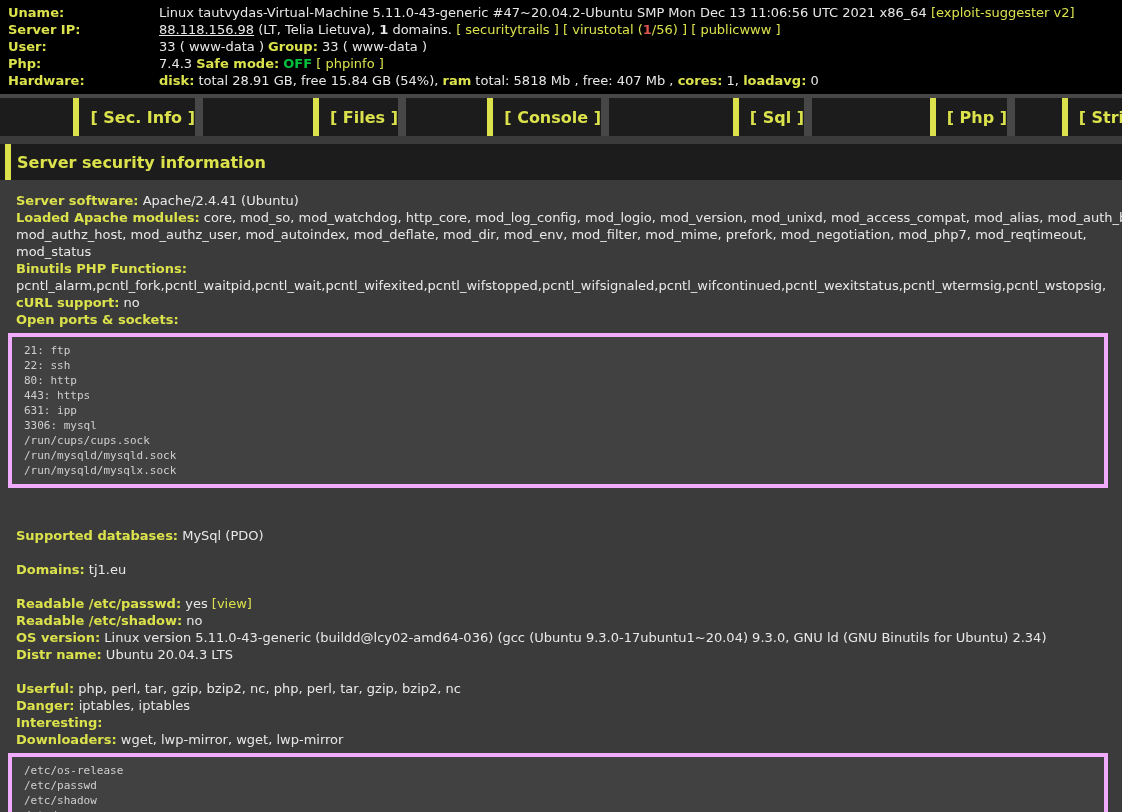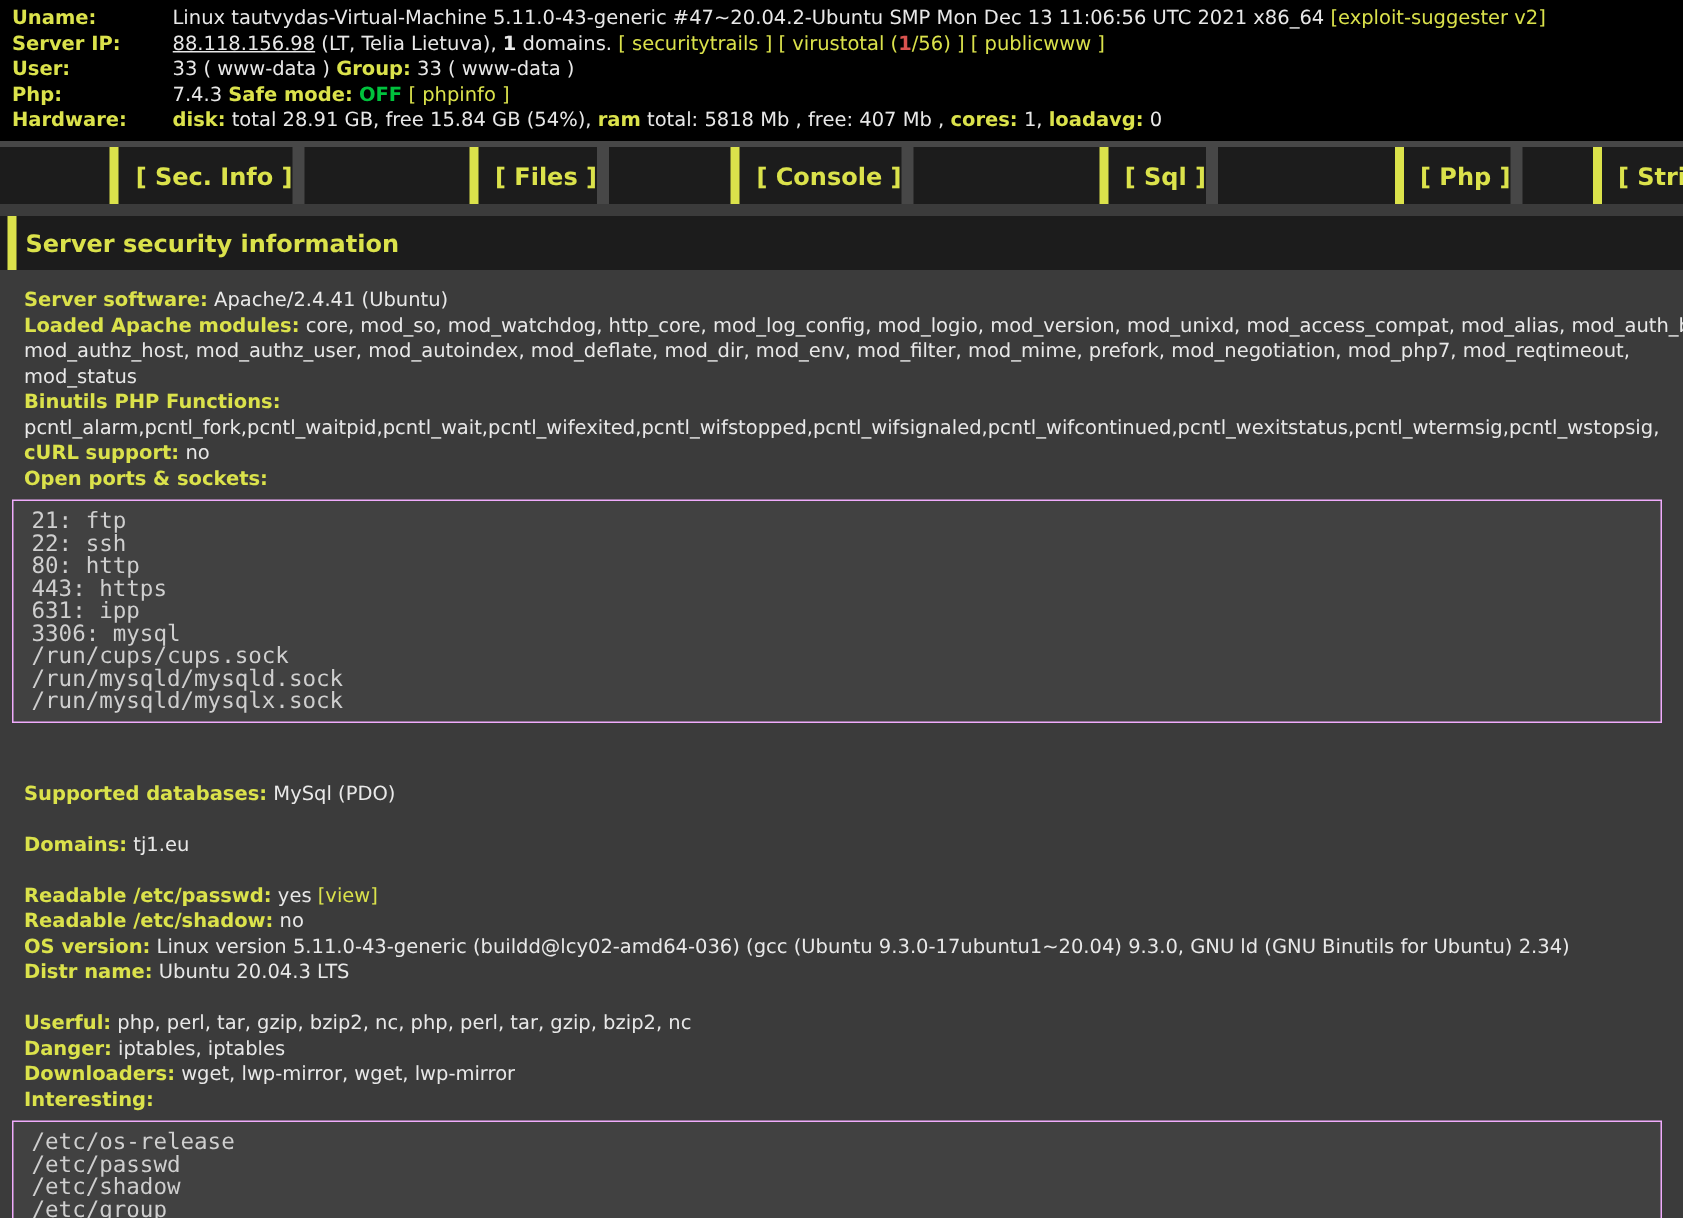--- a/index.html
+++ b/index.html
@@ -9,21 +9,21 @@
     --bg-strip:#474747;
     --txt:#e8e8e8;
     --mono-txt:#cfcfcf;
   }
   *{margin:0;padding:0;box-sizing:border-box;}
   html,body{width:1122px;height:812px;overflow:hidden;background:var(--bg-body);}
   body{font-family:"DejaVu Sans", sans-serif;font-size:13px;color:var(--txt);cursor:default;}
 
   
   .hdr{background:#000;padding:4px 0 5px 8px;overflow:hidden;}
-  .hdr-row{display:flex;line-height:17px;white-space:nowrap;}
+  .hdr-row{display:flex;line-height:17px;white-space:nowrap;gap:44px;}
   .hdr-label{flex:0 0 107px;font-weight:bold;color:var(--accent);}
   .hdr-value{flex:1 1 auto;overflow:hidden;}
 
   
   .sg-p{}
   .sg-l{color:var(--accent);font-weight:bold;}
   .sg-a{color:var(--accent);cursor:pointer;}
   .sg-b{font-weight:bold;}
   .sg-g{color:#00c23d;font-weight:bold;}
   .sg-r{color:#d9534f;font-weight:bold;}
@@ -38,22 +38,22 @@
   
   .section-bar{margin-top:8px;height:36px;background:var(--bg-dark);display:flex;align-items:center;}
   .section-accent{width:6px;height:36px;margin-left:5px;background:var(--accent);}
   .section-title{padding-left:6px;color:var(--accent);font-weight:bold;font-size:16px;}
 
   
   .content{padding:12px 0 0 16px;overflow:hidden;}
   .line{line-height:17px;white-space:nowrap;overflow:hidden;}
   pre.block{
     font-family:"DejaVu Sans Mono", monospace;
-    font-size:15px;line-height:15px;color:var(--mono-txt);
-    background:#414141;border:1px solid #f0abfc;
+    font-size:11px;line-height:15px;color:var(--mono-txt);
+    background:#414141;border:4px solid #f0abfc;
     margin:5px 14px 5px -8px;padding:6px 12px;
     overflow:hidden;
   }
 </style>
 </head>
 <body>
 
 <div class="hdr">
     <div class="hdr-row">
       <span class="hdr-label">Uname:</span>
@@ -133,21 +133,21 @@
     <div class="line">&nbsp;</div>
     <div class="line"><span class="sg-l">Domains:</span><span class="sg-p"> tj1.eu</span></div>
     <div class="line">&nbsp;</div>
     <div class="line"><span class="sg-l">Readable /etc/passwd:</span><span class="sg-p"> yes </span><span class="sg-a">[view]</span></div>
     <div class="line"><span class="sg-l">Readable /etc/shadow:</span><span class="sg-p"> no</span></div>
     <div class="line"><span class="sg-l">OS version:</span><span class="sg-p"> Linux version 5.11.0-43-generic (buildd@lcy02-amd64-036) (gcc (Ubuntu 9.3.0-17ubuntu1~20.04) 9.3.0, GNU ld (GNU Binutils for Ubuntu) 2.34)</span></div>
     <div class="line"><span class="sg-l">Distr name:</span><span class="sg-p"> Ubuntu 20.04.3 LTS</span></div>
     <div class="line">&nbsp;</div>
     <div class="line"><span class="sg-l">Userful:</span><span class="sg-p"> php, perl, tar, gzip, bzip2, nc, php, perl, tar, gzip, bzip2, nc</span></div>
     <div class="line"><span class="sg-l">Danger:</span><span class="sg-p"> iptables, iptables</span></div>
+    <div class="line"><span class="sg-l">Interesting:</span></div>
     <div class="line"><span class="sg-l">Downloaders:</span><span class="sg-p"> wget, lwp-mirror, wget, lwp-mirror</span></div>
-    <div class="line"><span class="sg-l">Interesting:</span></div>
     <pre class="block">/etc/os-release
 /etc/passwd
 /etc/shadow
 /etc/group
 /etc/issue
 /etc/issue.net</pre>
   </div>
 
 </body></html>

